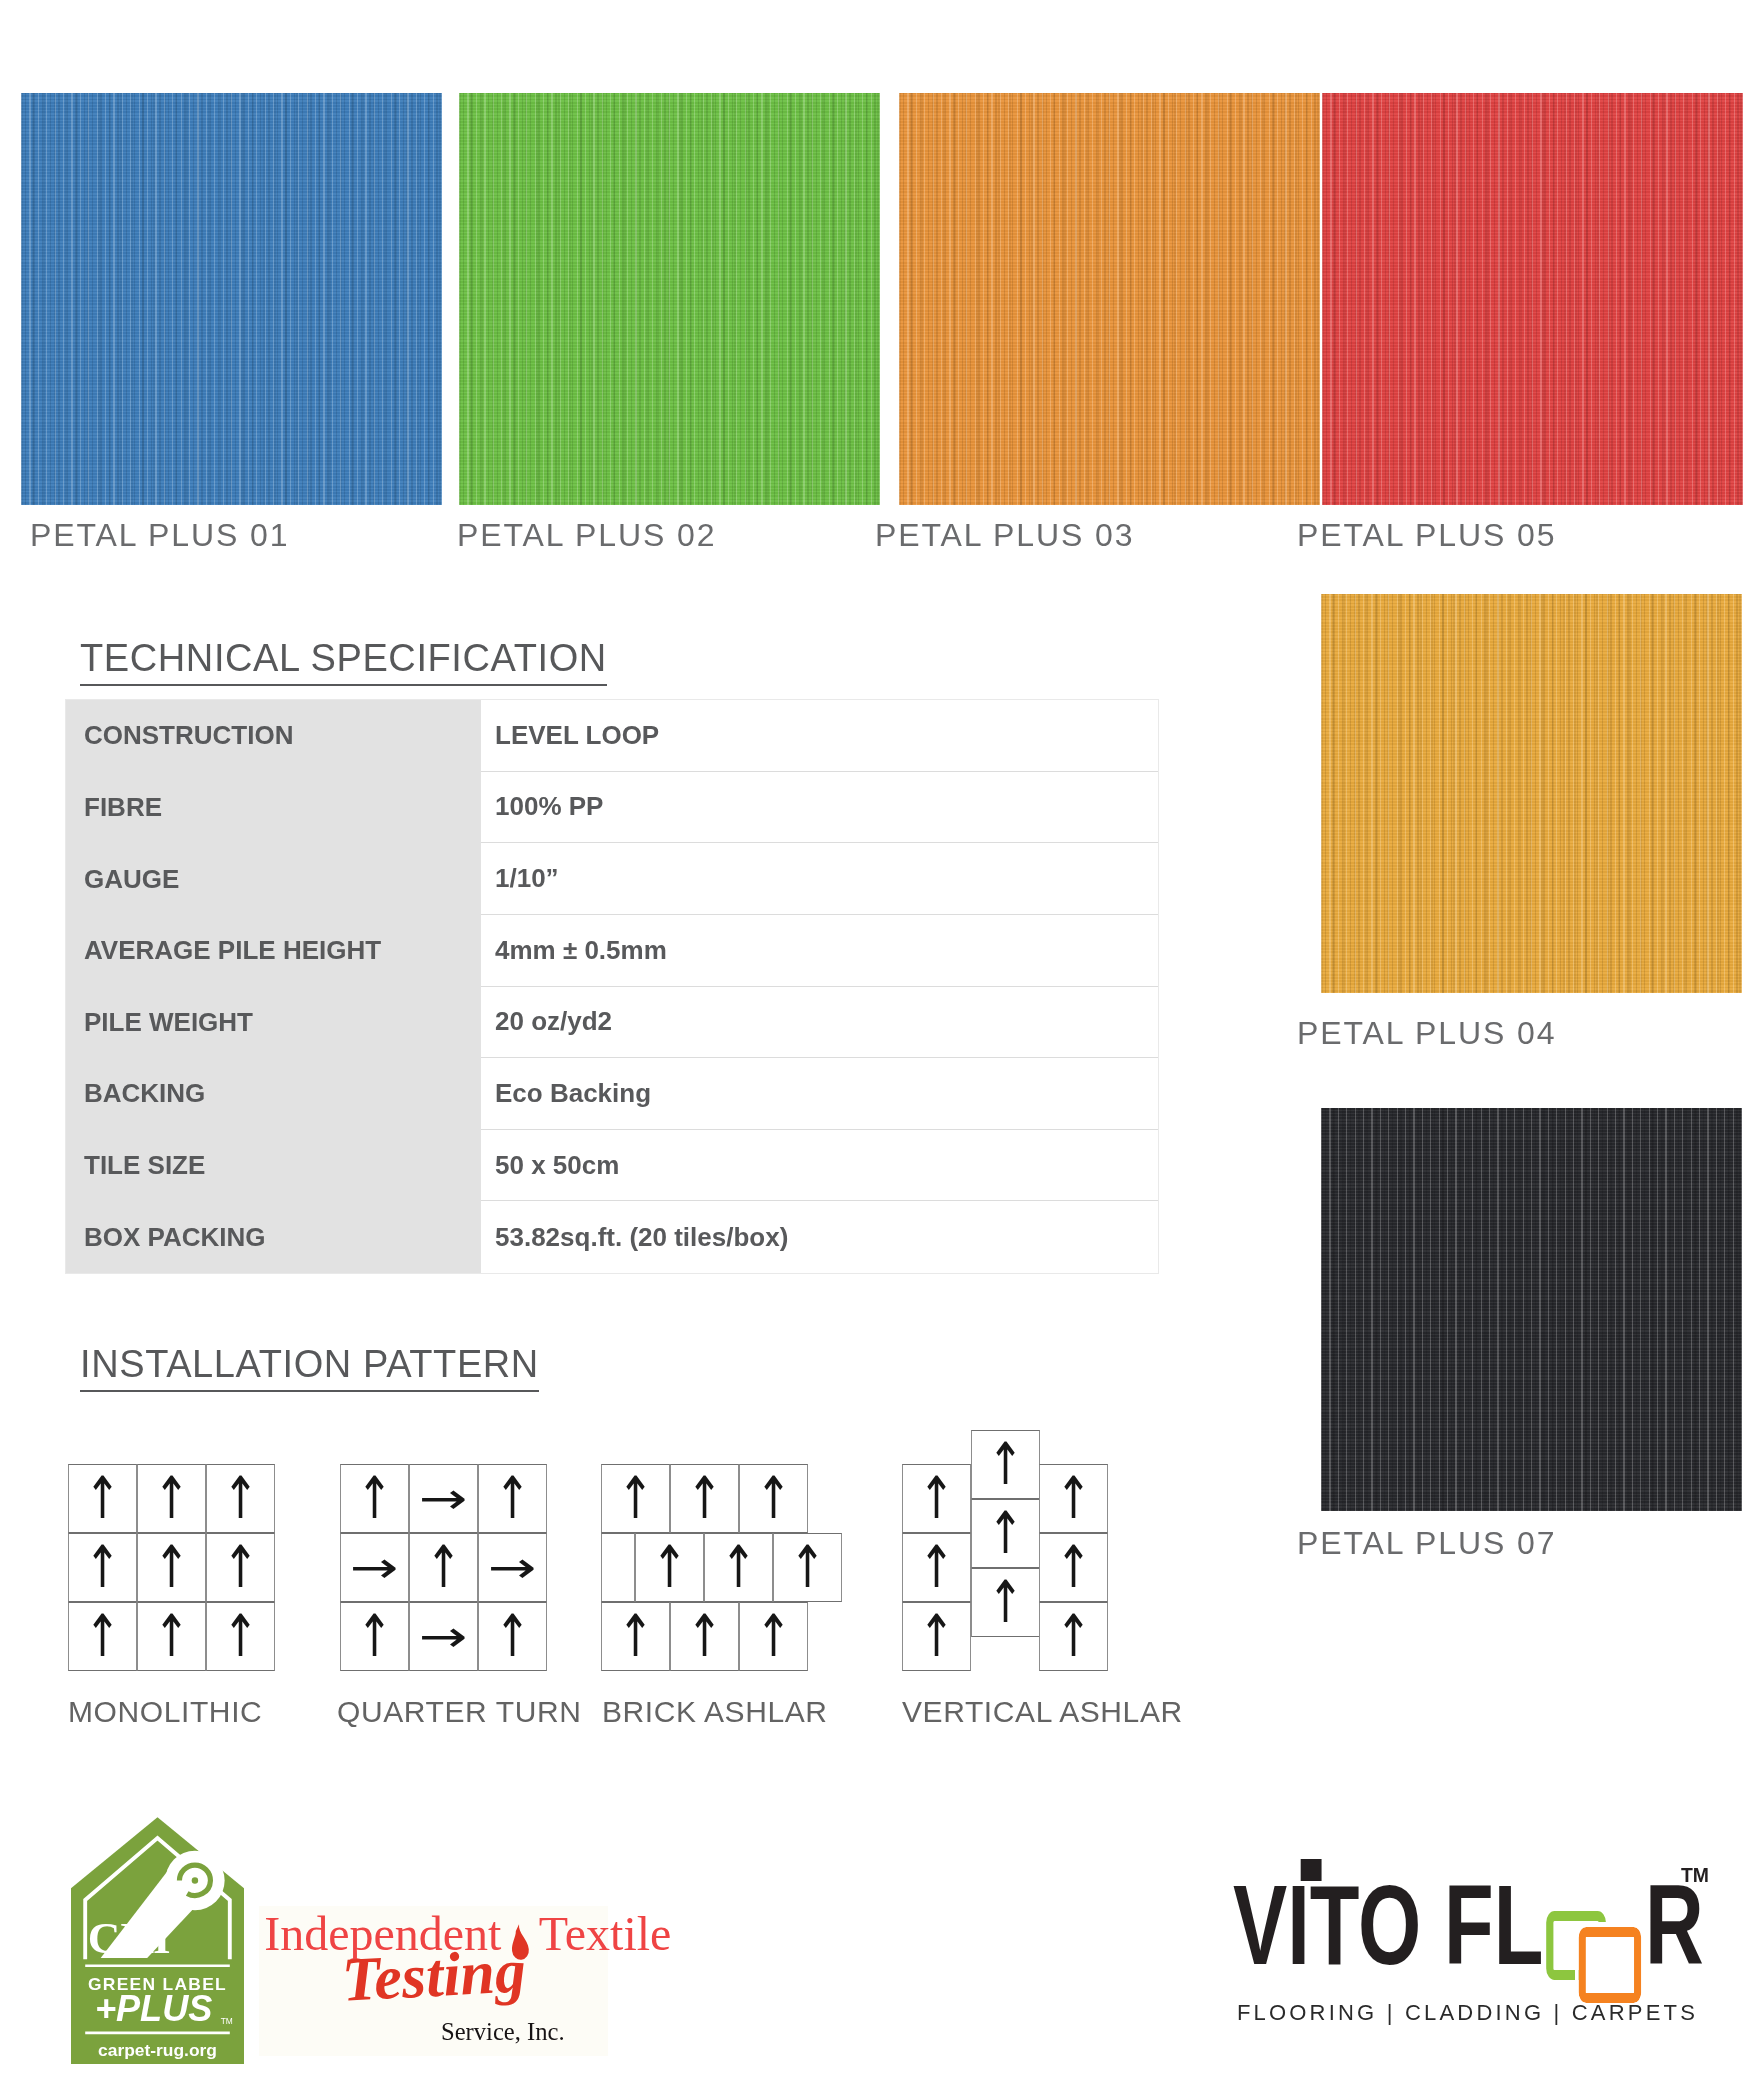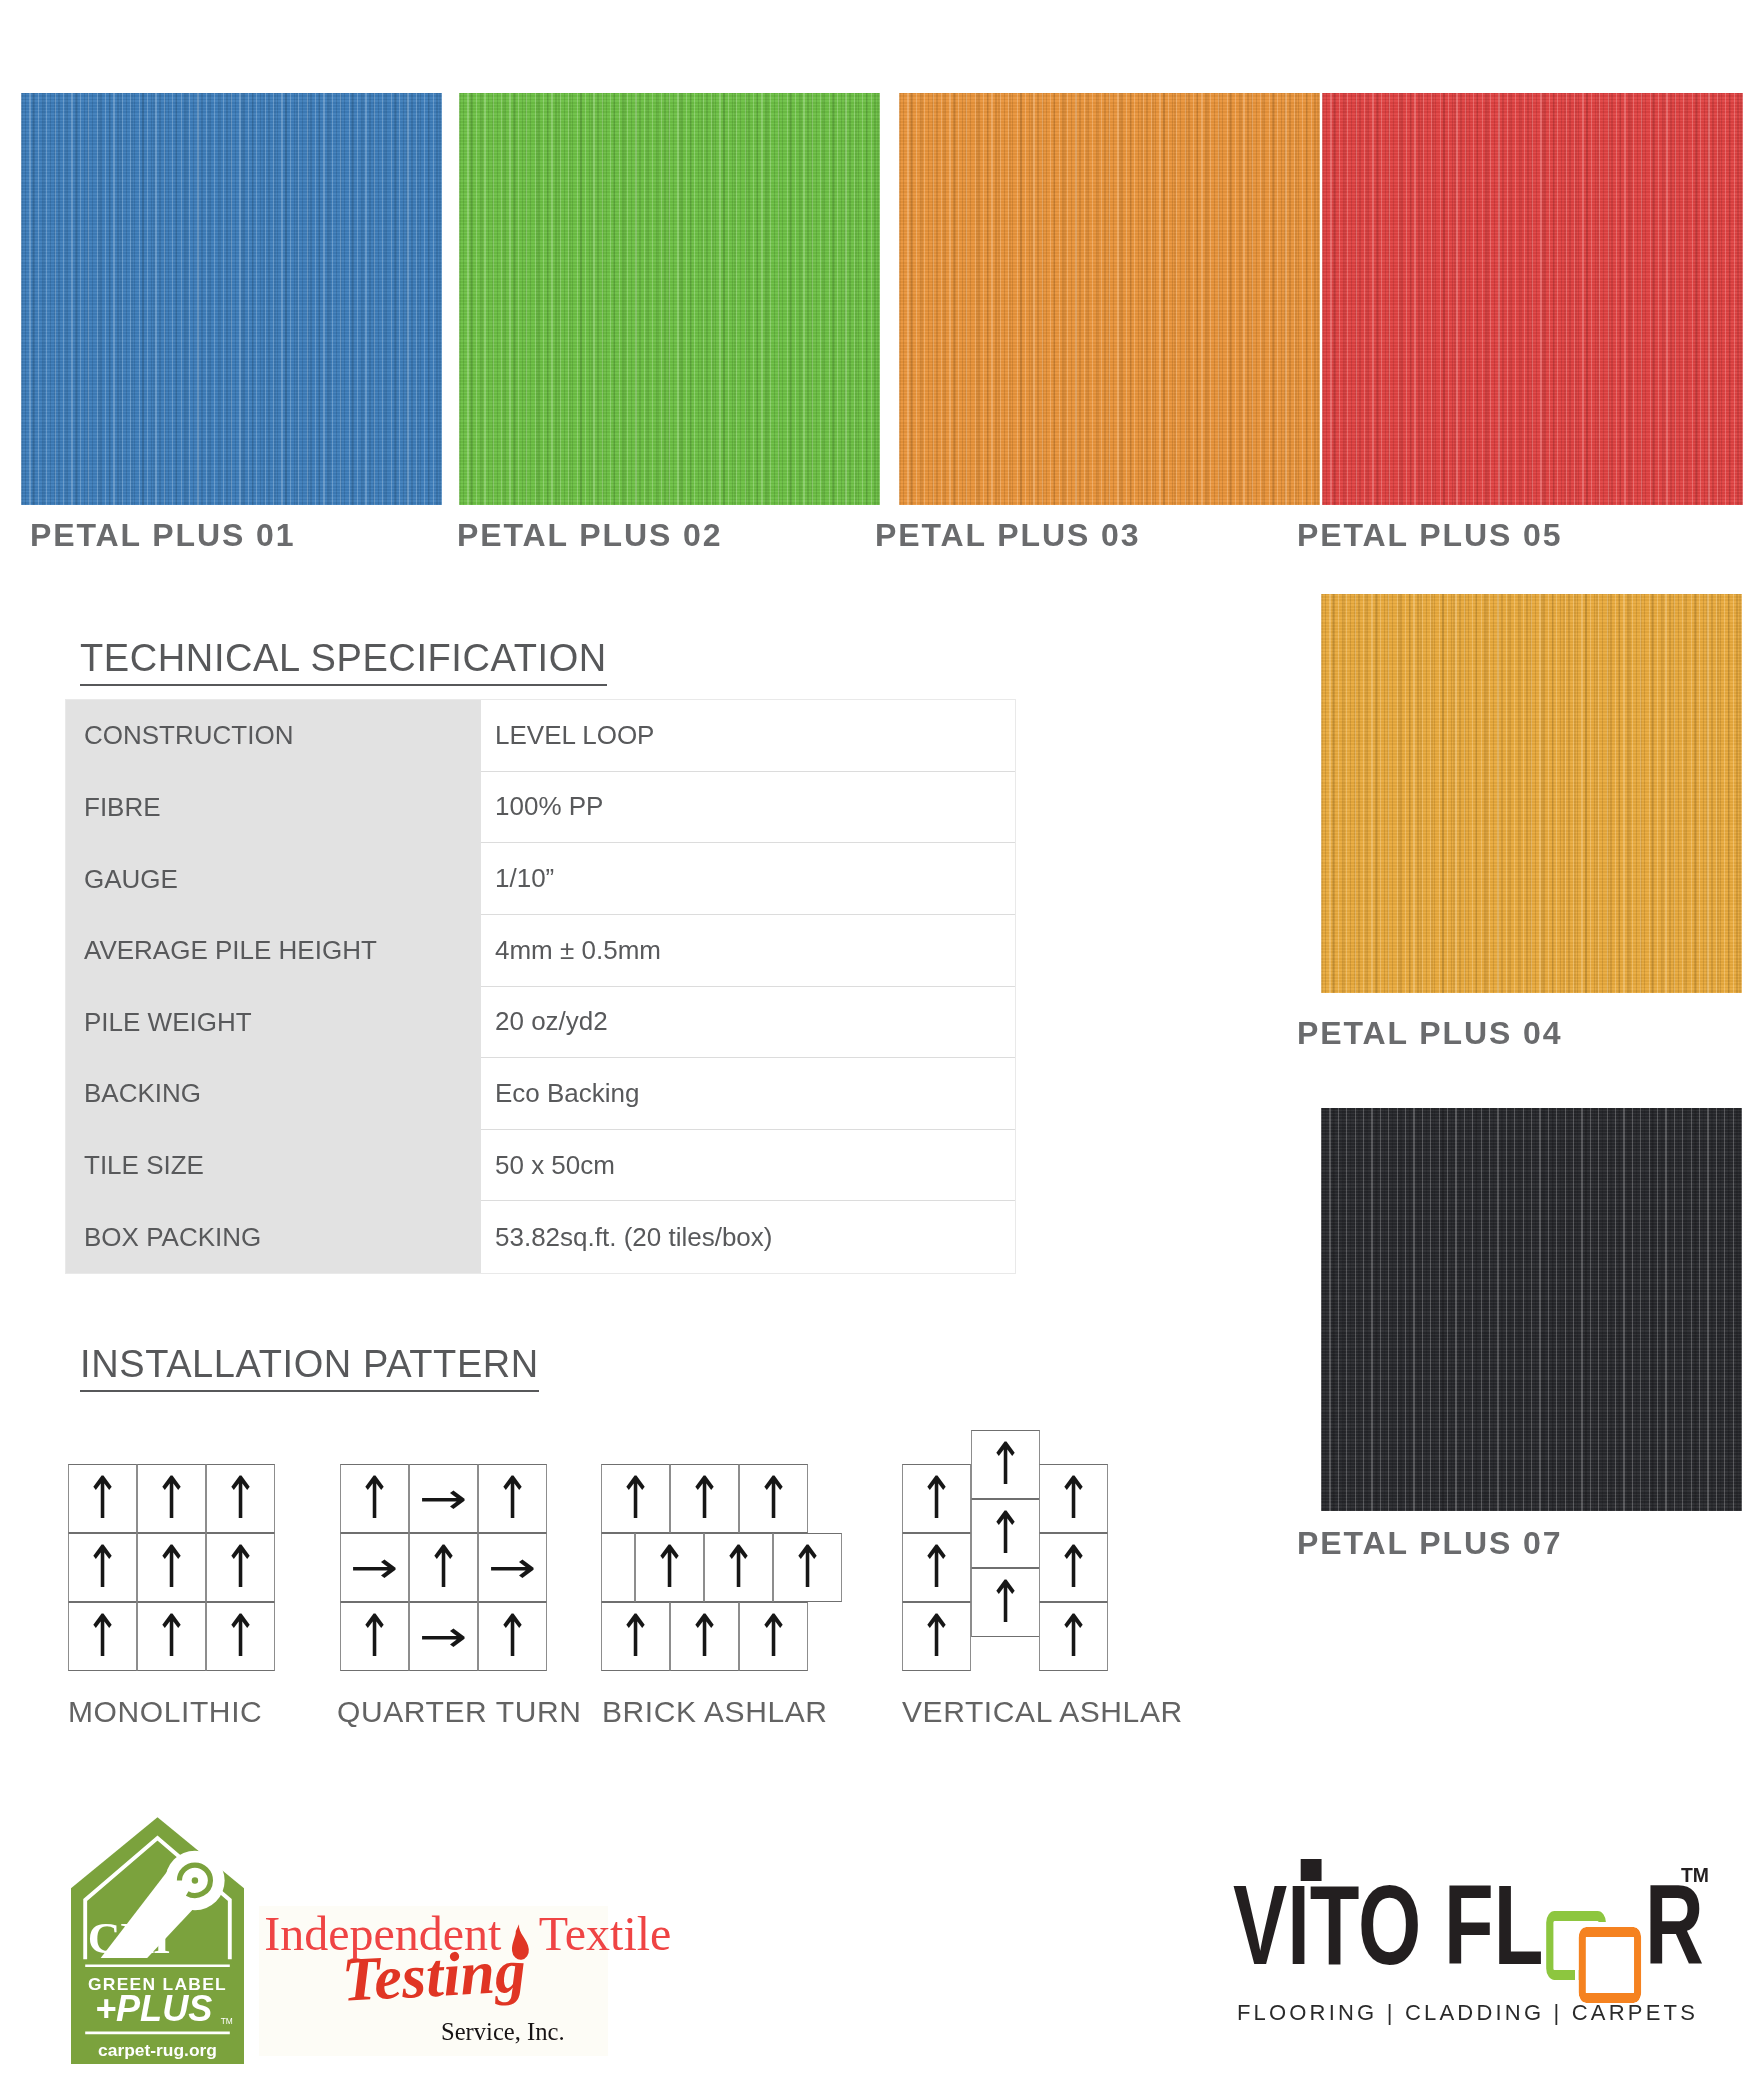--- a/index.html
+++ b/index.html
@@ -14,37 +14,37 @@
                                 rgba(0,0,0,0.10) 3.9px 5.2px, rgba(0,0,0,0) 5.2px 8.4px),
       repeating-linear-gradient(90deg, rgba(0,0,0,0.07) 0 1.9px, rgba(0,0,0,0) 1.9px 11px),
       repeating-linear-gradient(0deg, rgba(255,255,255,0.05) 0 1.3px, rgba(0,0,0,0.04) 1.3px 3.2px);}
   .s1{left:21px;top:93px;width:421px;height:412px;}
   .s2{left:459px;top:93px;width:421px;height:412px;}
   .s3{left:899px;top:93px;width:421px;height:412px;}
   .s4{left:1322px;top:93px;width:421px;height:412px;}
   .s5{left:1321px;top:594px;width:421px;height:399px;}
   .s6{left:1321px;top:1108px;width:421px;height:403px;}
 
-  .swatch-label{position:absolute;font-size:32px;letter-spacing:1.9px;color:#6a6b6d;line-height:1;white-space:nowrap;font-weight:bold;}
+  .swatch-label{position:absolute;font-size:32px;letter-spacing:1.9px;color:#6a6b6d;line-height:1;white-space:nowrap;}
   .l1{left:30px;top:519px;}
   .l2{left:457px;top:519px;}
   .l3{left:875px;top:519px;}
   .l4{left:1297px;top:519px;}
   .l5{left:1297px;top:1017px;}
   .l6{left:1297px;top:1527px;}
 
   
   .sec-heading{position:absolute;font-size:38px;letter-spacing:0.6px;color:#57585a;line-height:1;
     border-bottom:2.6px solid #57585a;padding-bottom:6.5px;white-space:nowrap;}
   .h-tech{left:80px;top:639px;}
   .h-install{left:80px;top:1345px;}
 
   
-  .spec-table{position:absolute;left:65px;top:699px;width:951px;height:575px;
-    display:flex;flex-direction:column;border:1.3px solid #e9e9e9;box-sizing:border-box;}
+  .spec-table{position:absolute;left:65px;top:699px;width:1094px;height:575px;
+    display:flex;flex-direction:column;border:1.3px solid #e9e9e9;box-sizing:border-box;font-weight:bold;}
   .spec-row{flex:1;display:flex;min-height:0;}
   .spec-label{width:415px;background:#e2e2e2;display:flex;align-items:center;
     padding-left:18px;box-sizing:border-box;font-size:26px;color:#58595b;}
   .spec-value{flex:1;background:#ffffff;display:flex;align-items:center;
     padding-left:14px;box-sizing:border-box;font-size:26px;color:#58595b;
     border-bottom:1.3px solid #dcdcdc;}
   .spec-row:last-child .spec-value{border-bottom:none;}
 
   
   .pattern{position:absolute;top:1464px;width:206px;}

